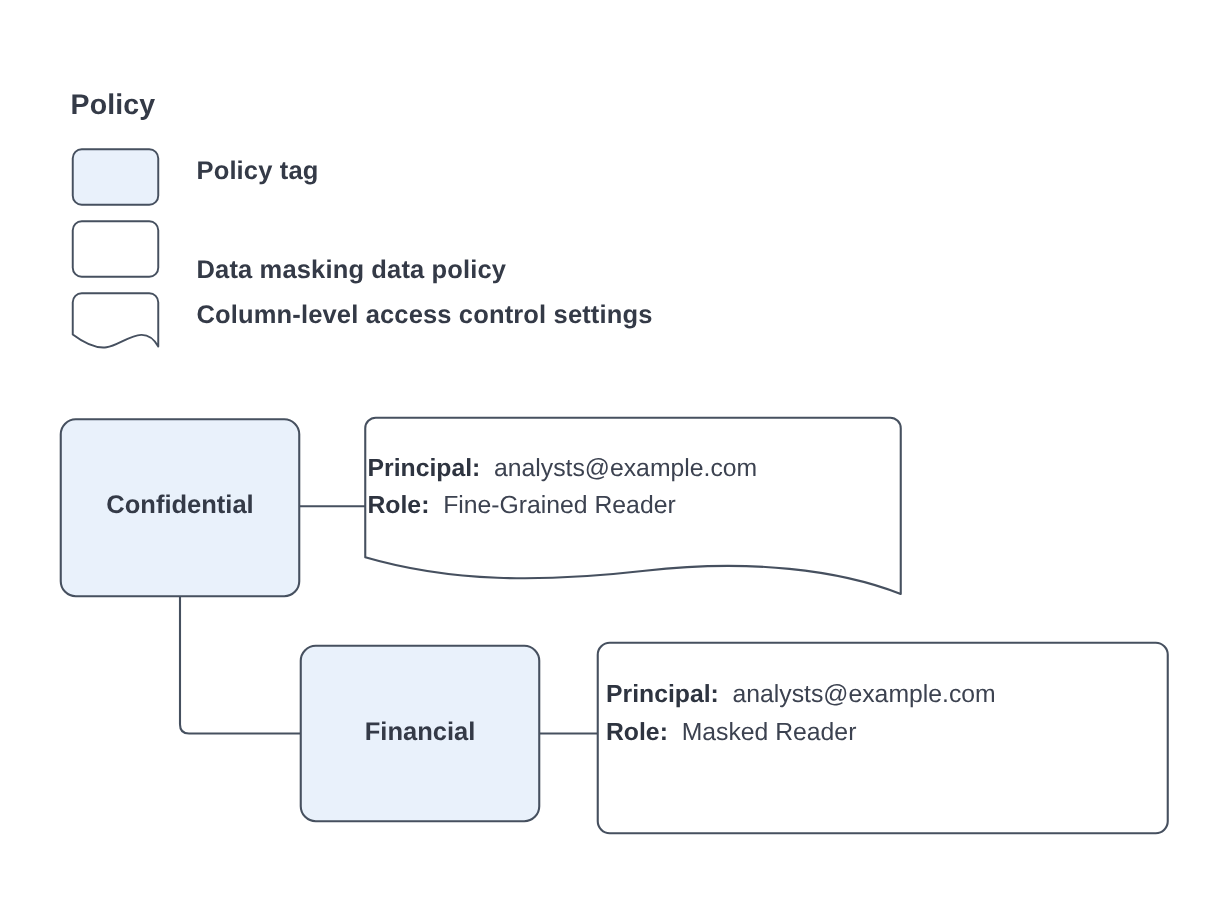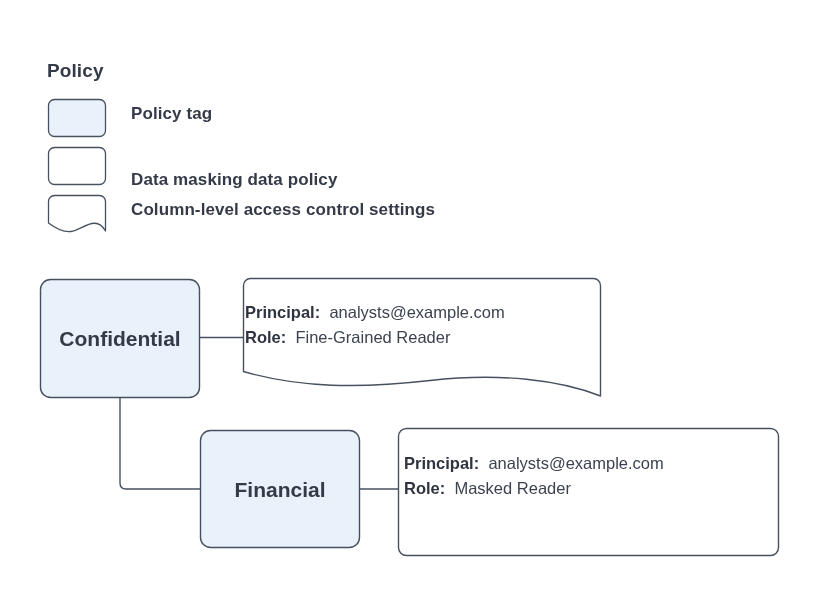--- a/index.html
+++ b/index.html
@@ -43,21 +43,21 @@
     white-space: nowrap;
     letter-spacing: 0.1px;
   }
   .legend-label.l0 { top: 104px; text-align: right; }
   .legend-label.l1 { top: 138px; margin-top: 32px; }
   .legend-label.l2 { top: 200px; }
 
   
   .node-label {
     position: absolute;
-    font-size: 21px;
+    font-size: 17px;
     font-weight: bold;
     color: #343a47;
     white-space: nowrap;
     text-align: center;
   }
   #label-confidential {
     left: 40px;
     top: 327px;
     width: 160px;
   }

